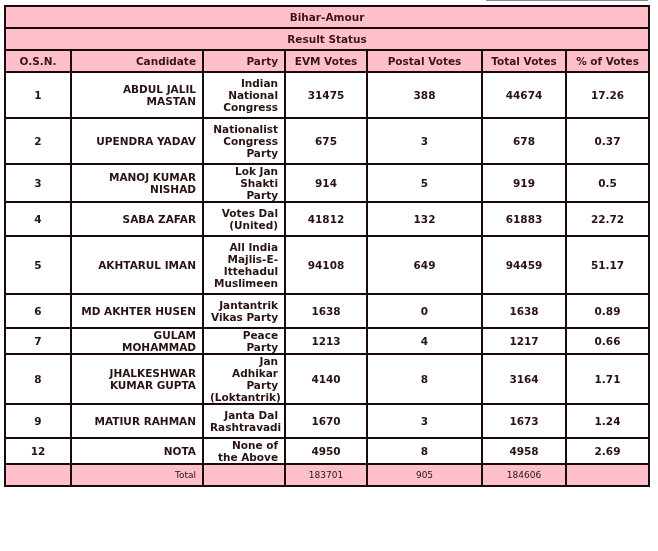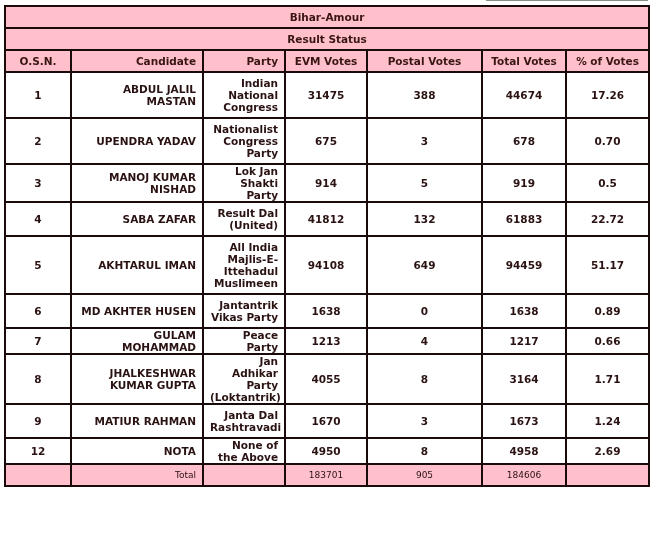--- a/index.html
+++ b/index.html
@@ -92,35 +92,35 @@
       <td class="c-right">44674</td>
       <td class="c-right">17.26</td>
     </tr>
     <tr style="height:46px">
       <td class="c-osn">2</td>
       <td class="c-left">UPENDRA YADAV</td>
       <td class="c-left">Nationalist Congress Party</td>
       <td class="c-right">675</td>
       <td class="c-right">3</td>
       <td class="c-right">678</td>
-      <td class="c-right">0.70</td>
+      <td class="c-right">0.37</td>
     </tr>
     <tr style="height:34px">
       <td class="c-osn">3</td>
       <td class="c-left">MANOJ KUMAR NISHAD</td>
       <td class="c-left">Lok Jan Shakti Party</td>
       <td class="c-right">914</td>
       <td class="c-right">5</td>
       <td class="c-right">919</td>
       <td class="c-right">0.5</td>
     </tr>
     <tr style="height:34px">
       <td class="c-osn">4</td>
       <td class="c-left">SABA ZAFAR</td>
-      <td class="c-left">Result Dal (United)</td>
+      <td class="c-left">Votes Dal (United)</td>
       <td class="c-right">41812</td>
       <td class="c-right">132</td>
       <td class="c-right">61883</td>
       <td class="c-right">22.72</td>
     </tr>
     <tr style="height:58px">
       <td class="c-osn">5</td>
       <td class="c-left">AKHTARUL IMAN</td>
       <td class="c-left">All India Majlis-E-Ittehadul Muslimeen</td>
       <td class="c-right">94108</td>
@@ -143,21 +143,21 @@
       <td class="c-left">Peace Party</td>
       <td class="c-right">1213</td>
       <td class="c-right">4</td>
       <td class="c-right">1217</td>
       <td class="c-right">0.66</td>
     </tr>
     <tr style="height:46px">
       <td class="c-osn">8</td>
       <td class="c-left">JHALKESHWAR KUMAR GUPTA</td>
       <td class="c-left">Jan Adhikar Party (Loktantrik)</td>
-      <td class="c-right">4055</td>
+      <td class="c-right">4140</td>
       <td class="c-right">8</td>
       <td class="c-right">3164</td>
       <td class="c-right">1.71</td>
     </tr>
     <tr style="height:34px">
       <td class="c-osn">9</td>
       <td class="c-left">MATIUR RAHMAN</td>
       <td class="c-left">Janta Dal Rashtravadi</td>
       <td class="c-right">1670</td>
       <td class="c-right">3</td>

